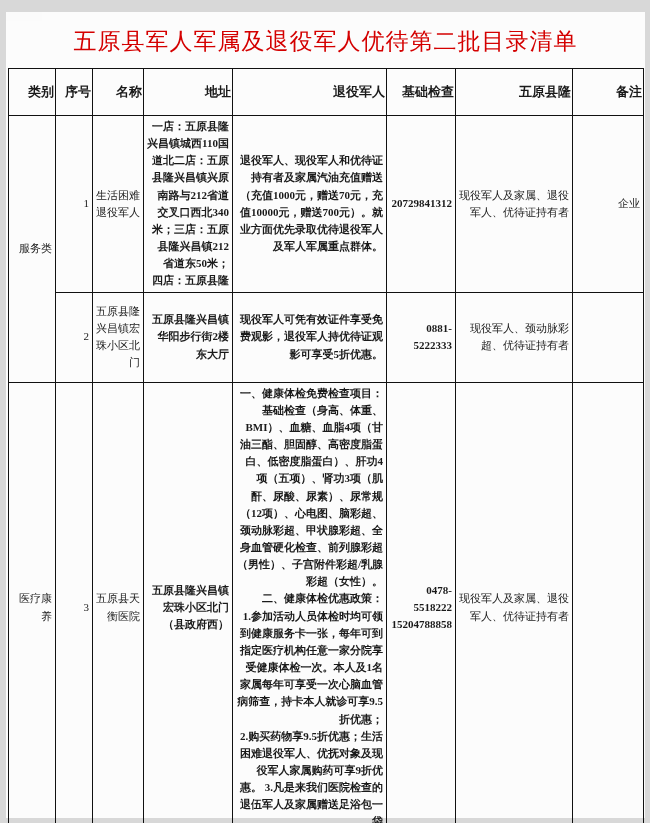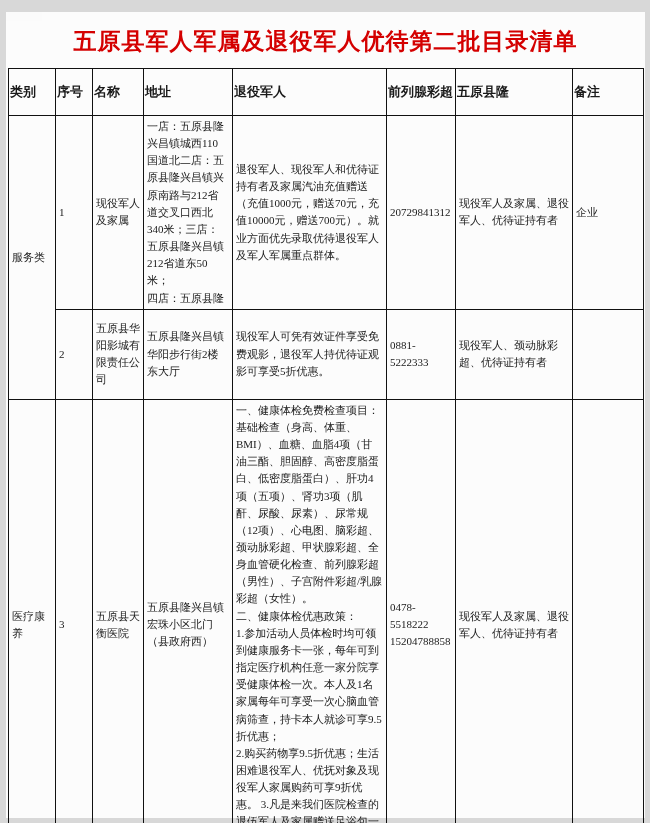--- a/index.html
+++ b/index.html
@@ -20,34 +20,34 @@
     position: absolute;
     left: 0; top: 0; width: 36px; height: 9px;
     background: #fbfbfb;
   }
   .doc-title {
     position: absolute;
     left: 0; top: 14px;
     width: 100%;
     text-align: center;
     font-size: 23px;
-    font-weight: bold;
+    font-weight: normal;
     letter-spacing: 1px;
     white-space: nowrap;
   }
   table.listing {
     position: absolute;
     left: 2px; top: 56px;
     width: 635px;
     border-collapse: collapse;
     table-layout: fixed;
   }
   table.listing td, table.listing th {
     border: 1px solid #111;
-    text-align: left;
+    text-align: right;
     vertical-align: middle;
     font-size: 11px;
     line-height: 1.56;
     padding: 2px 3px;
     word-break: break-word;
     overflow: hidden;
   }
   table.listing th {
     font-size: 13px;
     font-weight: bold;
@@ -59,21 +59,21 @@
   tr.r3  { height: 395px; }
   td.offer {
     text-align: justify;
     padding: 3px 4px;
     margin-left: 41px;
   }
   td.phone {
     font-size: 10px;
     padding: 2px 1px;
   }
-  .pre { white-space: pre-line; }
+  .pre { white-space: pre-line; font-weight: bold; }
 </style>
 </head>
 <body>
 
 <div class="sheet">
   <div class="doc-title" style="color: rgb(212, 0, 0);">五原县军人军属及退役军人优待第二批目录清单</div>
 
   <table class="listing">
     <colgroup>
       <col style="width:47px">
@@ -86,40 +86,40 @@
         <col style="width:71px">
     </colgroup>
 
     <tbody>
         <tr class="rh">
       <th>类别</th>
       <th>序号</th>
       <th>名称</th>
       <th>地址</th>
       <th>退役军人</th>
-      <th>前列腺彩超</th>
+      <th>基础检查</th>
       <th>五原县隆</th>
       <th>备注</th>
     </tr>
 
     <tr class="r1">
       <td rowspan="2">服务类</td>
       <td>1</td>
-      <td>现役军人及家属</td>
+      <td>生活困难退役军人</td>
       <td class="pre">一店：五原县隆兴昌镇城西110国道北二店：五原县隆兴昌镇兴原南路与212省道交叉口西北340米；三店：五原县隆兴昌镇212省道东50米；
 四店：五原县隆</td>
       <td class="offer pre">退役军人、现役军人和优待证持有者及家属汽油充值赠送（充值1000元，赠送70元，充值10000元，赠送700元）。就业方面优先录取优待退役军人及军人军属重点群体。</td>
       <td class="phone pre">20729841312</td>
       <td>现役军人及家属、退役军人、优待证持有者</td>
       <td>企业</td>
     </tr>
 
     <tr class="r2">
       <td>2</td>
-      <td>五原县华阳影城有限责任公司</td>
+      <td>五原县隆兴昌镇宏珠小区北门</td>
       <td class="pre">五原县隆兴昌镇华阳步行街2楼东大厅</td>
       <td class="offer pre">现役军人可凭有效证件享受免费观影，退役军人持优待证观影可享受5折优惠。</td>
       <td class="phone pre">0881-5222333</td>
       <td>现役军人、颈动脉彩超、优待证持有者</td>
       <td></td>
     </tr>
 
     <tr class="r3">
       <td>医疗康养</td>
       <td>3</td>

